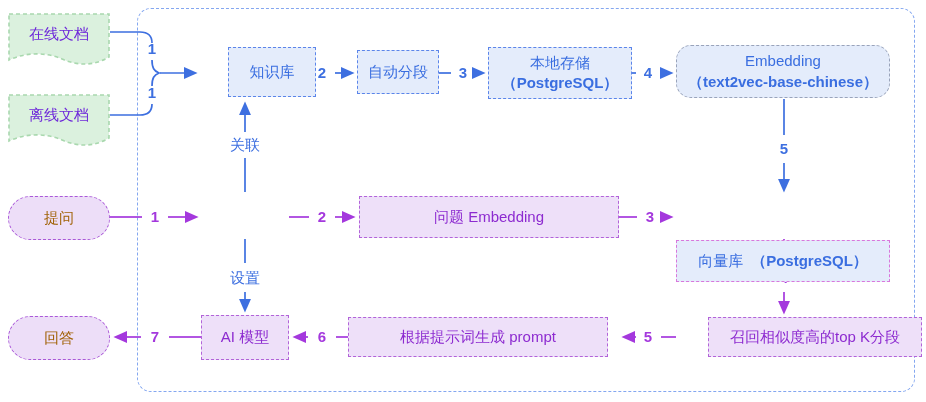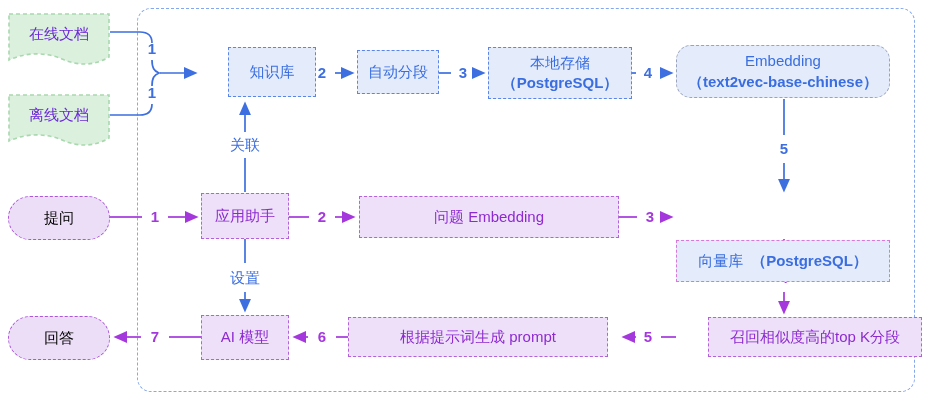--- a/index.html
+++ b/index.html
@@ -19,21 +19,21 @@
     text-align:center; font-size:15px; font-weight:500; line-height:1.35;
   }
   .blue-box   { background:#e4ecfb; border:1.6px dashed #5b85ea; color:#3a6ee0; }
   .gray-border{ background:#e4ecfb; border:1.6px dashed #99a3ba; color:#3a6ee0; }
   .pink-border{ background:#e4ecfb; border:1.6px dashed #d977dc; color:#3a6ee0;margin-top:44px; }
   .purple-box { background:#eee0f9; border:1.6px dashed #b263d9; color:#8d2bd0; }
   .pill {
     position:absolute; z-index:3; box-sizing:border-box;
     display:flex; align-items:center; justify-content:center;
     background:#eddef8; border:1.6px dashed #aa58d8; border-radius:22px;
-    color:#000000; font-size:15px; font-weight:500;
+    color:#a16207; font-size:15px; font-weight:500;
   }
   .doc { position:absolute; z-index:3; }
   .doc .doc-label {
     position:absolute; left:0; top:12px; width:100%; text-align:center;
     color:#6d28d9; font-size:15px; font-weight:500;
   }
   .bold-line { font-weight:700; }
   .edge-num  { font-size:15px; font-weight:600; }
   .edge-word { font-size:15px; font-weight:500; }
 </style>
@@ -147,23 +147,20 @@
   <div class="node blue-box" style="left:488px; top:47px; width:144px; height:52px;">
     <span>本地存储</span>
     <span class="bold-line">（PostgreSQL）</span>
   </div>
 
   <div class="node gray-border" style="left:676px; top:45px; width:214px; height:53px;border-radius:15px;">
     <span>Embedding</span>
     <span class="bold-line">（text2vec-base-chinese）</span>
   </div>
 
-  <div class="node purple-box" style="left:201px; top:193px; width:88px; height:46px;">
-    <span>应用助手</span>
-  </div>
 
   <div class="node purple-box" style="left:359px; top:196px; width:260px; height:42px;">
     <span>问题 Embedding</span>
   </div>
 
   <div class="node pink-border" style="left:676px; top:196px; width:214px; height:42px; flex-direction:row; gap:8px;">
     <span>向量库</span>
     <span class="bold-line">（PostgreSQL）</span>
   </div>
 

